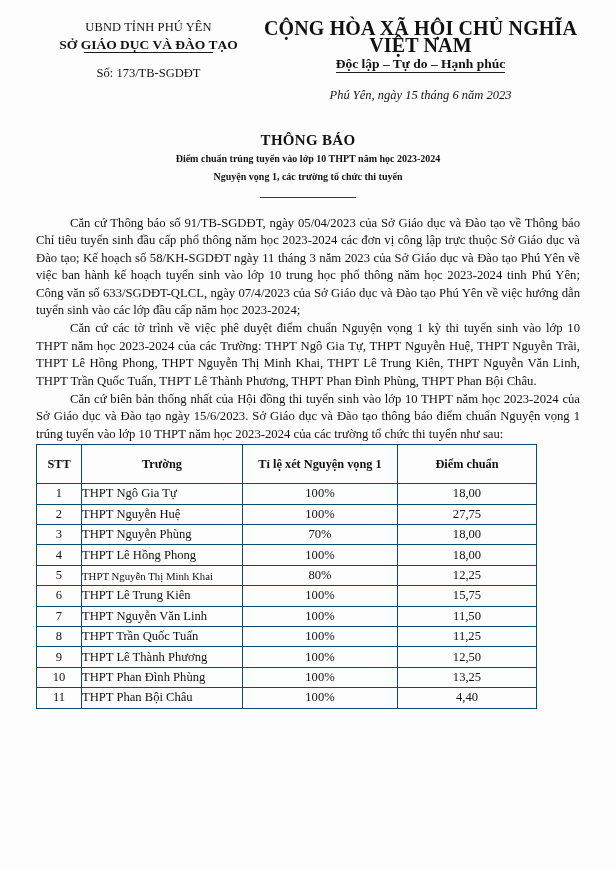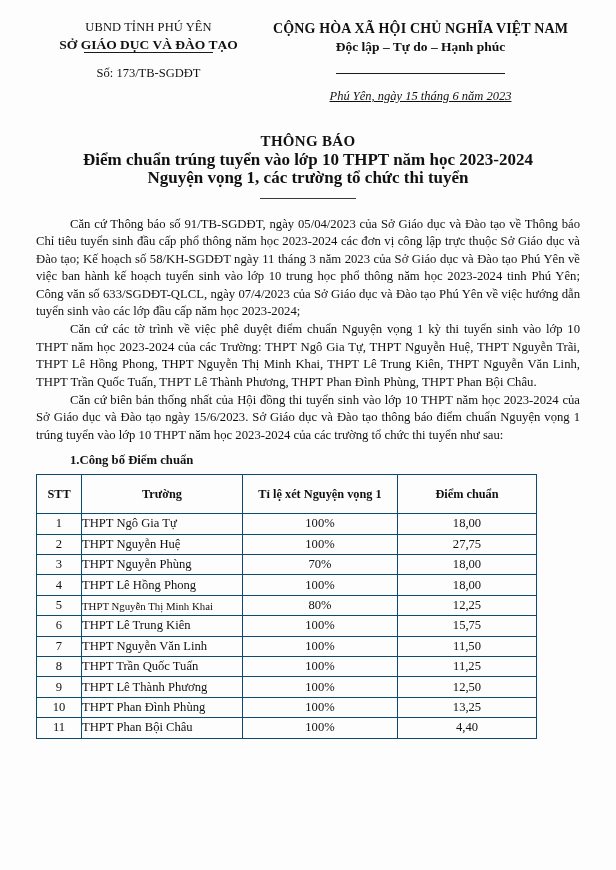--- a/index.html
+++ b/index.html
@@ -59,62 +59,61 @@
     right: 14%;
     bottom: 0px;
     border-bottom: 1px solid #1a1a1a;
   }
   .doc-number {
     font-size: 12.5px;
     margin-top: 12px;
     line-height: 16px;
   }
   .nation-line1 {
-    font-size: 14px;
+    font-size: 20px;
     font-weight: bold;
     line-height: 17px;
     letter-spacing: .15px;
   }
   .nation-line2 {
     font-size: 13.5px;
     font-weight: bold;
     line-height: 17px;
     display: inline-block;
     position: relative;
-    padding-bottom: 19px;
+    padding-bottom: 1px;
   }
   .nation-line2::after {
     content: "";
     position: absolute;
     left: 0;
     right: 0;
     bottom: 0;
     border-bottom: 1px solid #1a1a1a;
   }
   .place-date {
     font-size: 12.5px;
     font-style: italic;
     margin-top: 14px;
     line-height: 16px;
-    text-decoration: underline;
   }
 
   
   .title-block {
     text-align: center;
     margin-top: 27px;
   }
   .title-main {
     font-size: 15px;
     font-weight: bold;
     line-height: 20px;
     letter-spacing: .3px;
   }
   .title-sub {
-    font-size: 17px;
+    font-size: 10px;
     font-weight: bold;
     line-height: 18px;
   }
   .title-rule {
     width: 96px;
     height: 0;
     border-bottom: 1.6px solid #3a3a3a;
     margin: 11px auto 0 auto;
   }
 
@@ -203,21 +202,20 @@
     <div class="title-main">THÔNG BÁO</div>
     <div class="title-sub">Điểm chuẩn trúng tuyển vào lớp 10 THPT năm học 2023-2024</div>
     <div class="title-sub">Nguyện vọng 1, các trường tổ chức thi tuyển</div>
     <div class="title-rule"></div>
   </div>
 
   <div class="body-text">
     <p class="para">Căn cứ Thông báo số 91/TB-SGDĐT, ngày 05/04/2023 của Sở Giáo dục và Đào tạo về Thông báo Chỉ tiêu tuyển sinh đầu cấp phổ thông năm học 2023-2024 các đơn vị công lập trực thuộc Sở Giáo dục và Đào tạo; Kế hoạch số 58/KH-SGDĐT ngày 11 tháng 3 năm 2023 của Sở Giáo dục và Đào tạo Phú Yên về  việc ban hành kế  hoạch tuyển sinh vào lớp 10 trung học phổ thông năm học 2023-2024 tinh Phú Yên; Công văn số 633/SGDĐT-QLCL, ngày 07/4/2023 của Sở Giáo dục và Đào tạo Phú Yên về việc hướng dẫn tuyển sinh vào các lớp đầu cấp năm học 2023-2024;</p>
     <p class="para">Căn cứ các tờ trình về việc phê duyệt điểm chuẩn Nguyện vọng 1 kỳ thi tuyển sinh vào lớp 10 THPT năm học 2023-2024 của các Trường: THPT Ngô Gia Tự, THPT Nguyễn Huệ, THPT Nguyễn Trãi, THPT Lê Hồng Phong, THPT Nguyễn Thị Minh Khai, THPT Lê Trung Kiên, THPT Nguyễn Văn Linh, THPT Trần Quốc Tuấn, THPT Lê Thành Phương, THPT Phan Đình Phùng, THPT Phan Bội Châu.</p>
     <p class="para">Căn cứ biên bản thống nhất của Hội đồng thi tuyển sinh vào lớp 10 THPT năm học 2023-2024 của Sở Giáo dục và Đào tạo ngày 15/6/2023. Sở Giáo dục và Đào tạo thông báo điểm chuẩn Nguyện vọng 1 trúng tuyển vào lớp 10 THPT năm học 2023-2024 của  các trường tổ chức thi tuyển như sau:</p>
-    <div class="section-head">1.Công bố Điểm chuẩn</div>
   </div>
 
   <div class="table-wrap">
     <table class="scores">
       <thead>
         <tr>
           <th class="h-stt">STT</th>
           <th class="h-school">Trường</th>
           <th class="h-ratio">Tỉ lệ xét Nguyện vọng 1</th>
           <th class="h-score">Điểm chuẩn</th>

